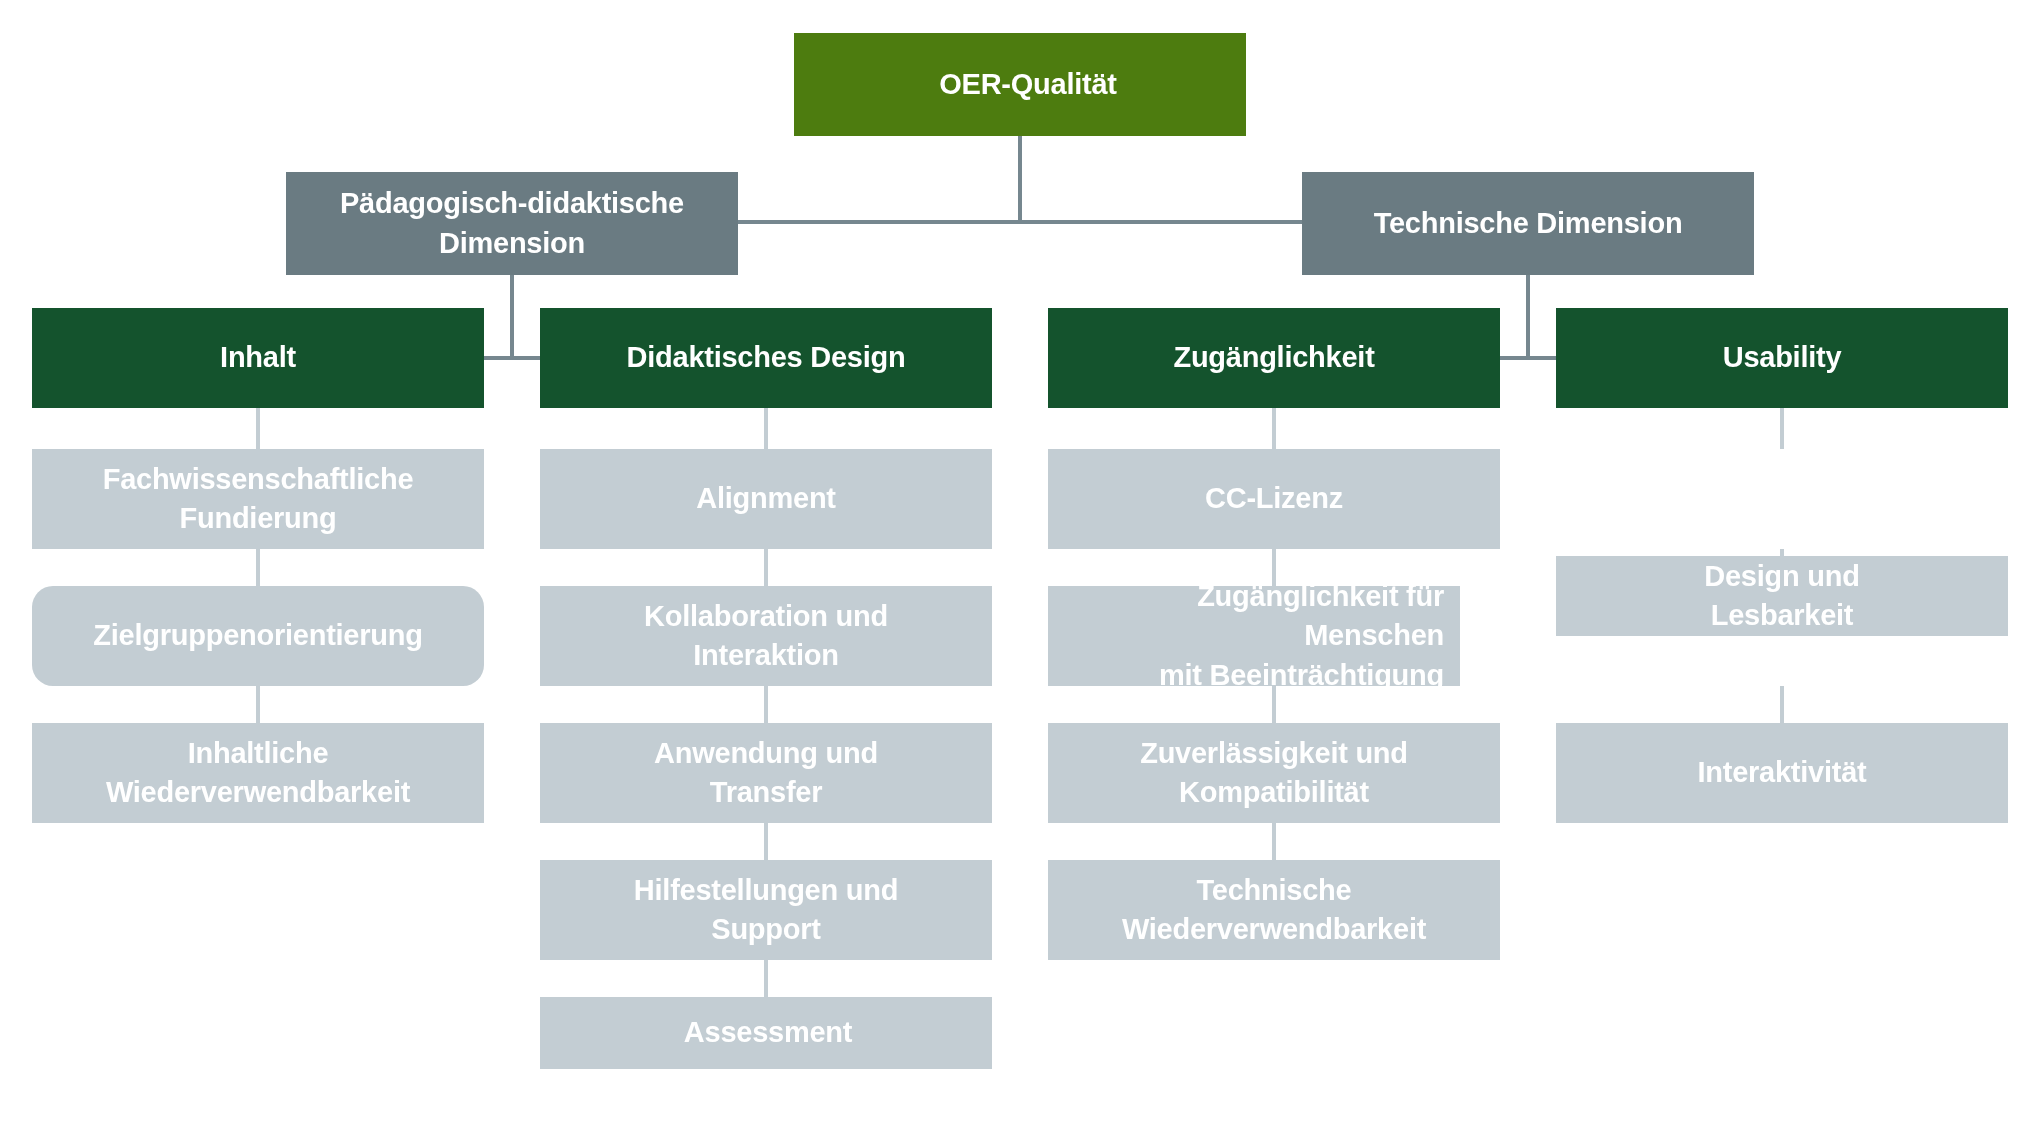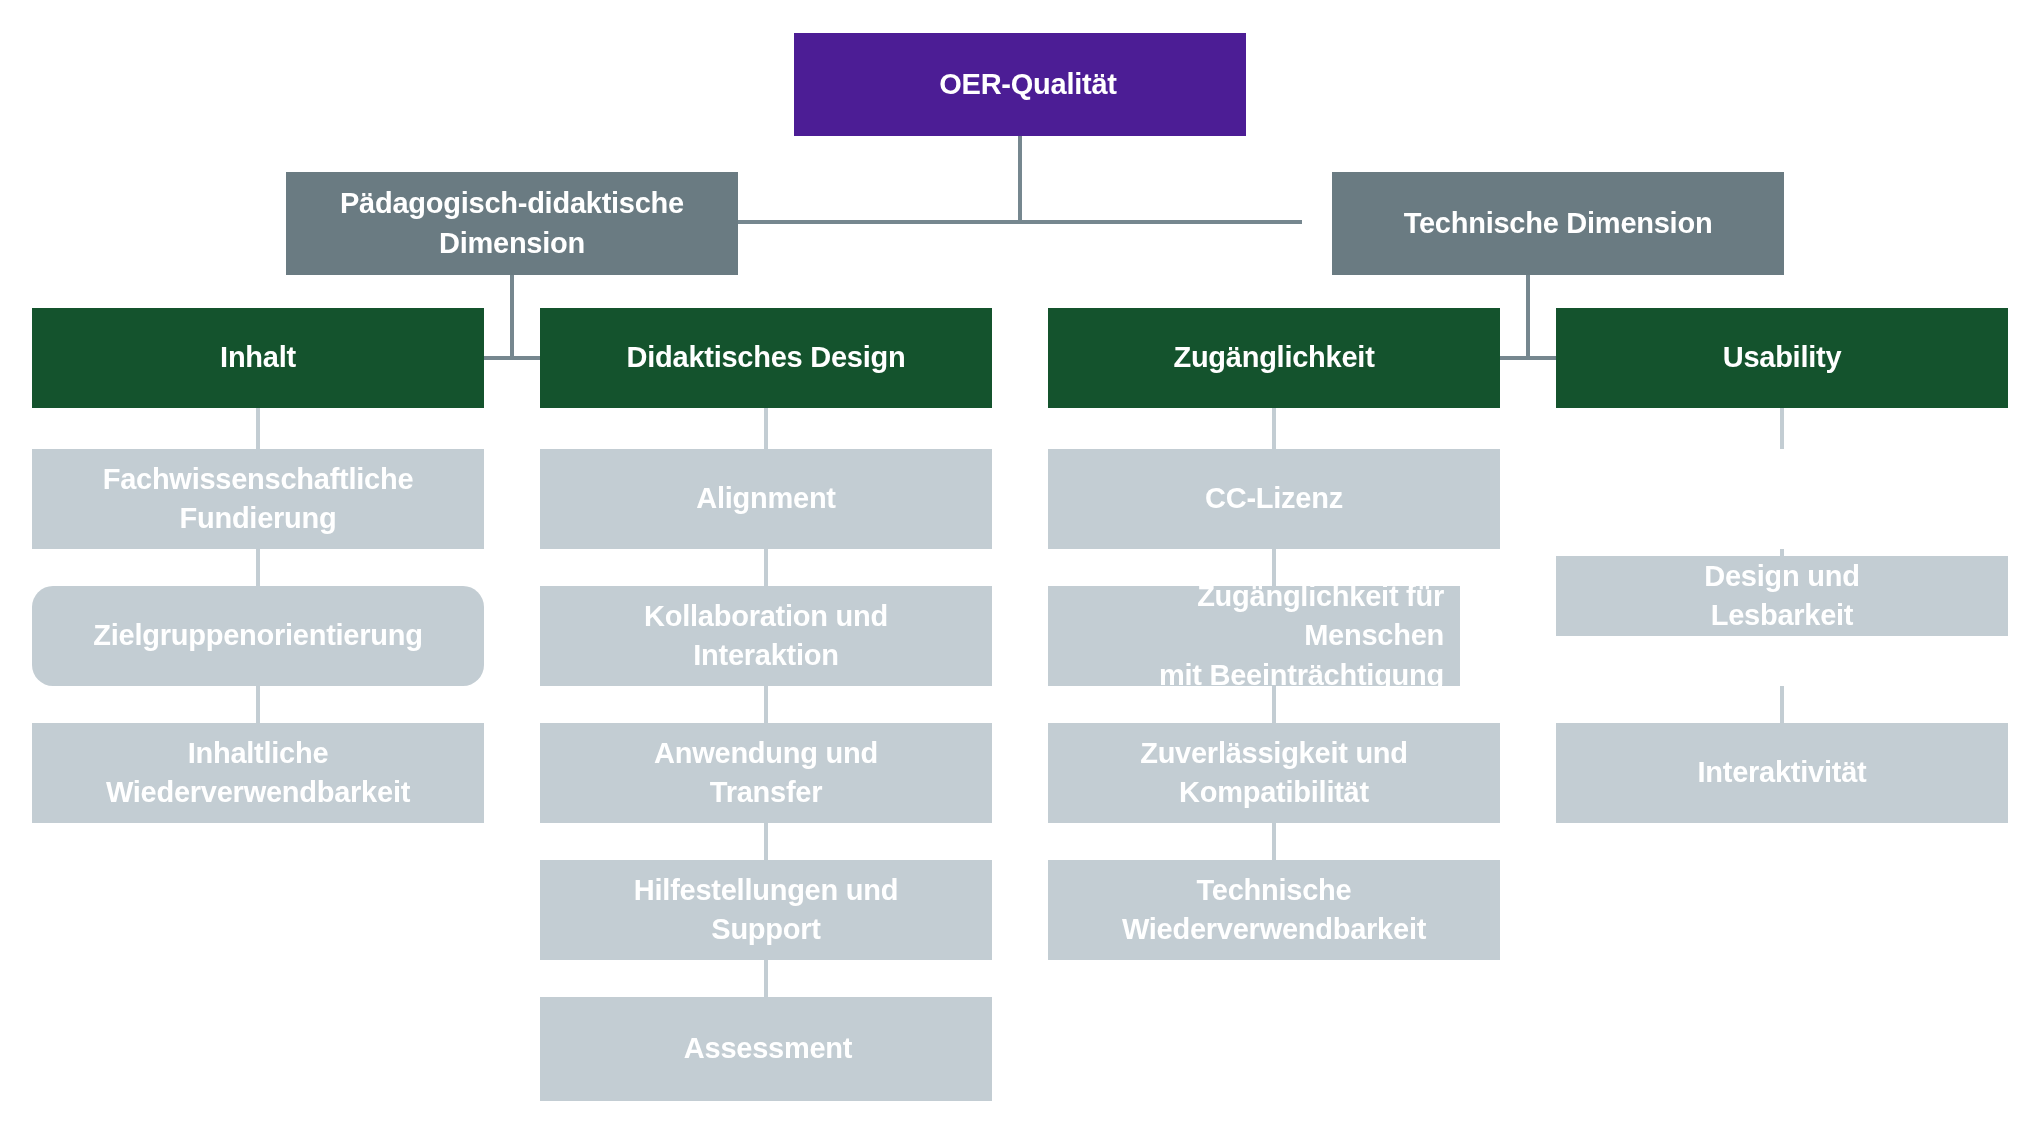--- a/index.html
+++ b/index.html
@@ -19,59 +19,59 @@
     text-align: center;
     color: #ffffff;
     font-weight: 700;
     font-size: 29px;
     line-height: 1.36;
     letter-spacing: -0.25px;
     white-space: pre-line;
     padding: 0 6px;
     box-sizing: border-box;
   }
-  .root-box     { background: #4c1d95; padding-left: 22px; }
+  .root-box     { background: #4d7c0f; padding-left: 22px; }
   .dim-box      { background: #6A7B82; }
   .cat-box      { background: #14532d; }
   .item-box     { background: #C3CDD3; }
   .align-right  { justify-content: flex-end; text-align: right; padding-right: 16px; }
   .line { position: absolute; }
   .line.dark  { background: #76878F; }
   .line.light { background: #C3CDD3; }
 </style>
 </head>
 <body>
 
 <div class="stage">
 
   <div class="box root-box" style="left:794px; top:33px; width:452px; height:103px;">OER-Qualität</div>
 
   <div class="box dim-box" style="left:286px; top:172px; width:452px; height:103px;">Pädagogisch-didaktische
 Dimension</div>
-  <div class="box dim-box" style="left:1302px; top:172px; width:452px; height:103px;margin-left:30px;">Technische Dimension</div>
+  <div class="box dim-box" style="left:1302px; top:172px; width:452px; height:103px;">Technische Dimension</div>
 
   <div class="box cat-box" style="left:32px; top:308px; width:452px; height:100px;">Inhalt</div>
   <div class="box cat-box" style="left:540px; top:308px; width:452px; height:100px;">Didaktisches Design</div>
   <div class="box cat-box" style="left:1556px; top:308px; width:452px; height:100px;">Usability</div>
   <div class="box cat-box" style="left:1048px; top:308px; width:452px; height:100px;">Zugänglichkeit</div>
 
   <div class="box item-box" style="left:32px; top:449px; width:452px; height:100px;">Fachwissenschaftliche
 Fundierung</div>
   <div class="box item-box" style="left:32px; top:586px; width:452px; height:100px;border-radius:21px;">Zielgruppenorientierung</div>
   <div class="box item-box" style="left:32px; top:723px; width:452px; height:100px;">Inhaltliche
 Wiederverwendbarkeit</div>
 
   <div class="box item-box" style="left:540px; top:449px; width:452px; height:100px;">Alignment</div>
   <div class="box item-box" style="left:540px; top:586px; width:452px; height:100px;">Kollaboration und
 Interaktion</div>
   <div class="box item-box" style="left:540px; top:723px; width:452px; height:100px;">Anwendung und
 Transfer</div>
   <div class="box item-box" style="left:540px; top:860px; width:452px; height:100px;">Hilfestellungen und
 Support</div>
-  <div class="box item-box" style="left:540px; top:997px; width:452px; height:104px;padding-left:10px;">Assessment</div>
+  <div class="box item-box" style="left:540px; top:997px; width:452px; height:72px;padding-left:10px;">Assessment</div>
 
   <div class="box item-box" style="left:1048px; top:449px; width:452px; height:100px;">CC-Lizenz</div>
   <div class="box item-box align-right" style="left:1048px; top:586px; width:412px; height:100px;">Zugänglichkeit für Menschen
 mit Beeinträchtigung</div>
   <div class="box item-box" style="left:1048px; top:723px; width:452px; height:100px;">Zuverlässigkeit und
 Kompatibilität</div>
   <div class="box item-box" style="left:1048px; top:860px; width:452px; height:100px;">Technische
 Wiederverwendbarkeit</div>
 
   <div class="box item-box" style="left:1556px; top:556px; width:452px; height:80px;">Design und

